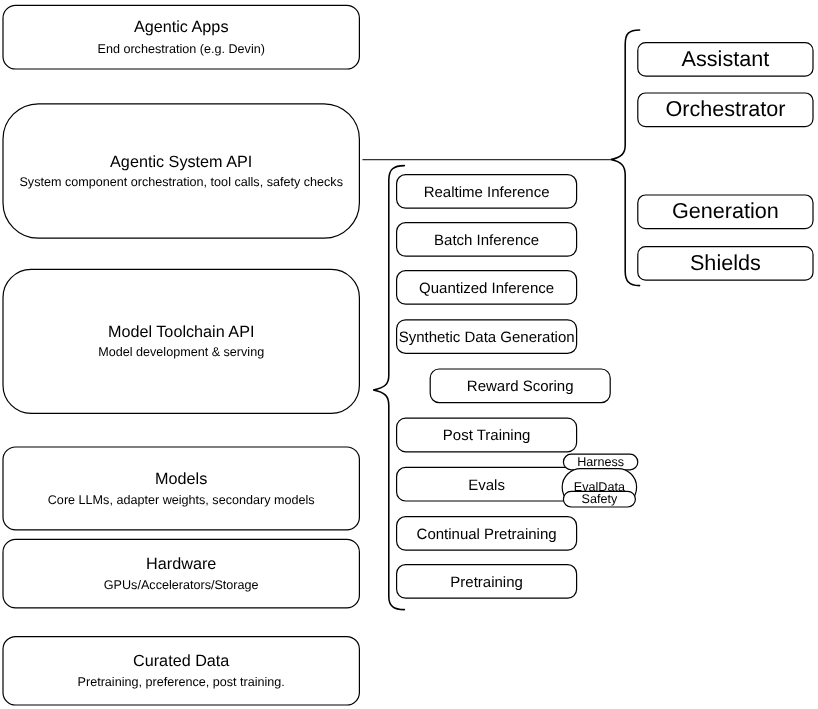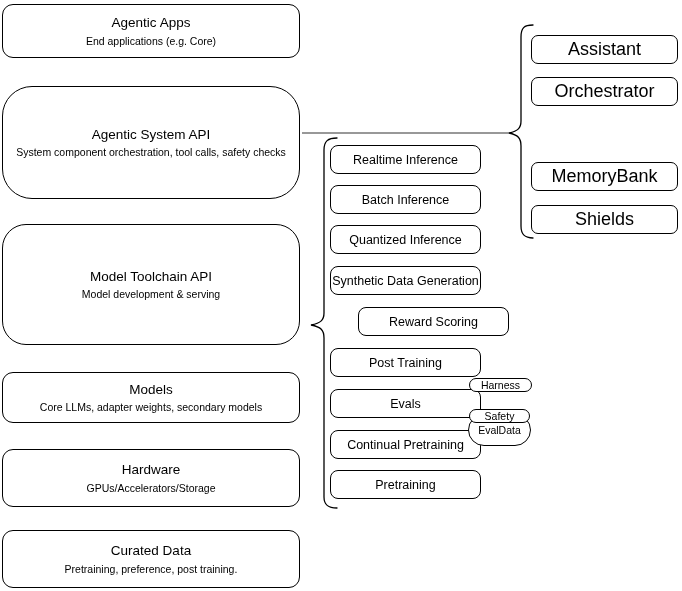--- a/index.html
+++ b/index.html
@@ -49,34 +49,34 @@
 
     <path d="M 302 133 L 509 133" fill="none" stroke="#333333" stroke-width="1.2"></path>
 
     <path d="M 337 138 C 328 138 324 141 324 150 L 324 313 C 324 320 321 323 311 325 C 321 327 324 330 324 338 L 324 497 C 324 505 328 508 337 508" fill="none" stroke="#000000" stroke-width="1.3" stroke-linecap="round"></path>
 
     <path d="M 533 25 C 524 25 521 28 521 37 L 521 121 C 521 128 518 131 509 133 C 518 135 521 138 521 146 L 521 226 C 521 234 524 238 533 238" fill="none" stroke="#000000" stroke-width="1.3" stroke-linecap="round"></path>
   </svg>
 
   <div class="node stack-node" style="top:4px;height:54px;">
     <div class="title">Agentic Apps</div>
-    <div class="subtitle">End applications (e.g. Core)</div>
+    <div class="subtitle">End orchestration (e.g. Devin)</div>
   </div>
 
   <div class="node stack-node big" style="top:86px;height:113px;border-radius:30px;">
     <div class="title">Agentic System API</div>
     <div class="subtitle">System component orchestration, tool calls, safety checks</div>
   </div>
 
   <div class="node stack-node big" style="top:224px;height:121px;">
     <div class="title">Model Toolchain API</div>
     <div class="subtitle">Model development &amp; serving</div>
   </div>
 
-  <div class="node stack-node" style="top:372px;height:51px;">
+  <div class="node stack-node" style="top:372px;height:70px;">
     <div class="title">Models</div>
     <div class="subtitle">Core LLMs, adapter weights, secondary models</div>
   </div>
 
   <div class="node stack-node" style="top:449px;height:58px;">
     <div class="title">Hardware</div>
     <div class="subtitle">GPUs/Accelerators/Storage</div>
   </div>
 
   <div class="node stack-node" style="top:530px;height:58px;">
@@ -108,33 +108,33 @@
   <div class="node mid-node" style="top:430px;">
     <span>Continual Pretraining</span>
   </div>
   <div class="node mid-node" style="top:470px;">
     <span>Pretraining</span>
   </div>
 
   <div class="pill" style="left:469px;top:378px;width:63px;height:14px;">
     <span>Harness</span>
   </div>
-  <div class="pill" style="left:468px;top:414px;width:63px;height:32px;">
+  <div class="pill" style="left:468px;top:390px;width:63px;height:32px;">
     <span>EvalData</span>
   </div>
   <div class="pill" style="left:469px;top:409px;width:61px;height:14px;">
     <span>Safety</span>
   </div>
 
   <div class="node right-node" style="top:35px;">
     <span>Assistant</span>
   </div>
   <div class="node right-node" style="top:77px;">
     <span>Orchestrator</span>
   </div>
   <div class="node right-node" style="top:162px;">
-    <span>MemoryBank</span>
+    <span>Generation</span>
   </div>
   <div class="node right-node" style="top:205px;">
     <span>Shields</span>
   </div>
 
 </div>
 
 </body></html>

